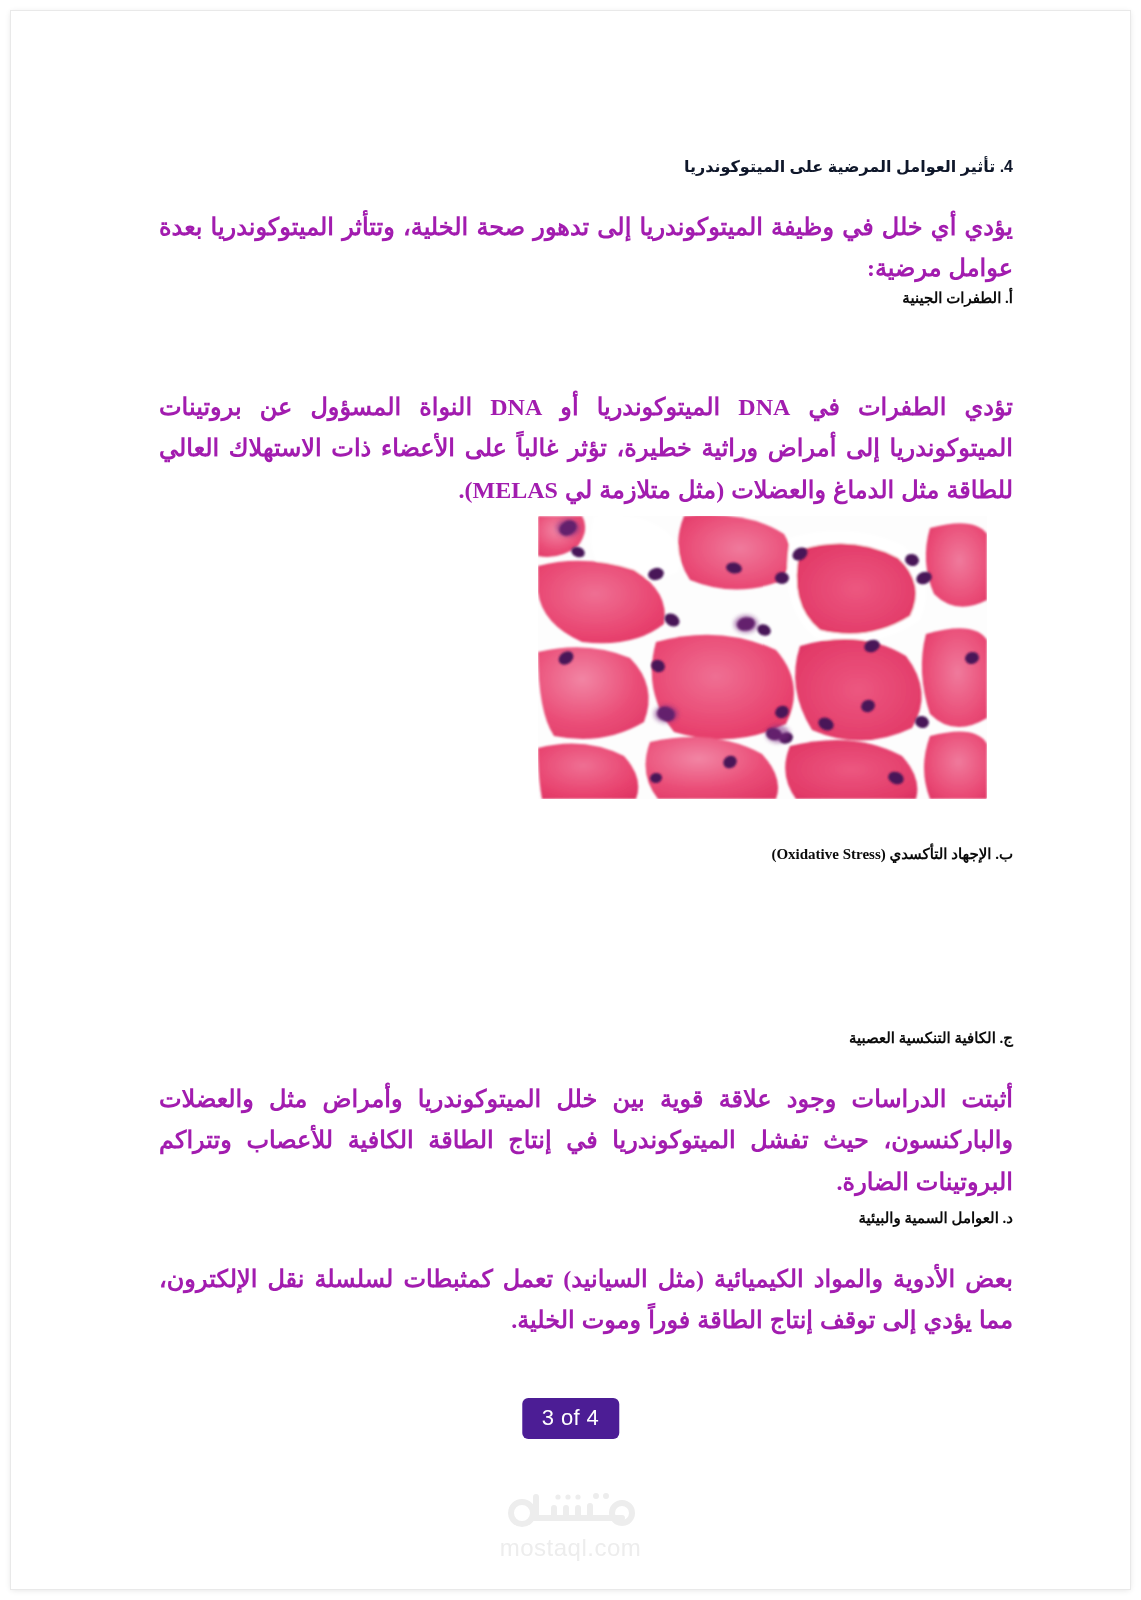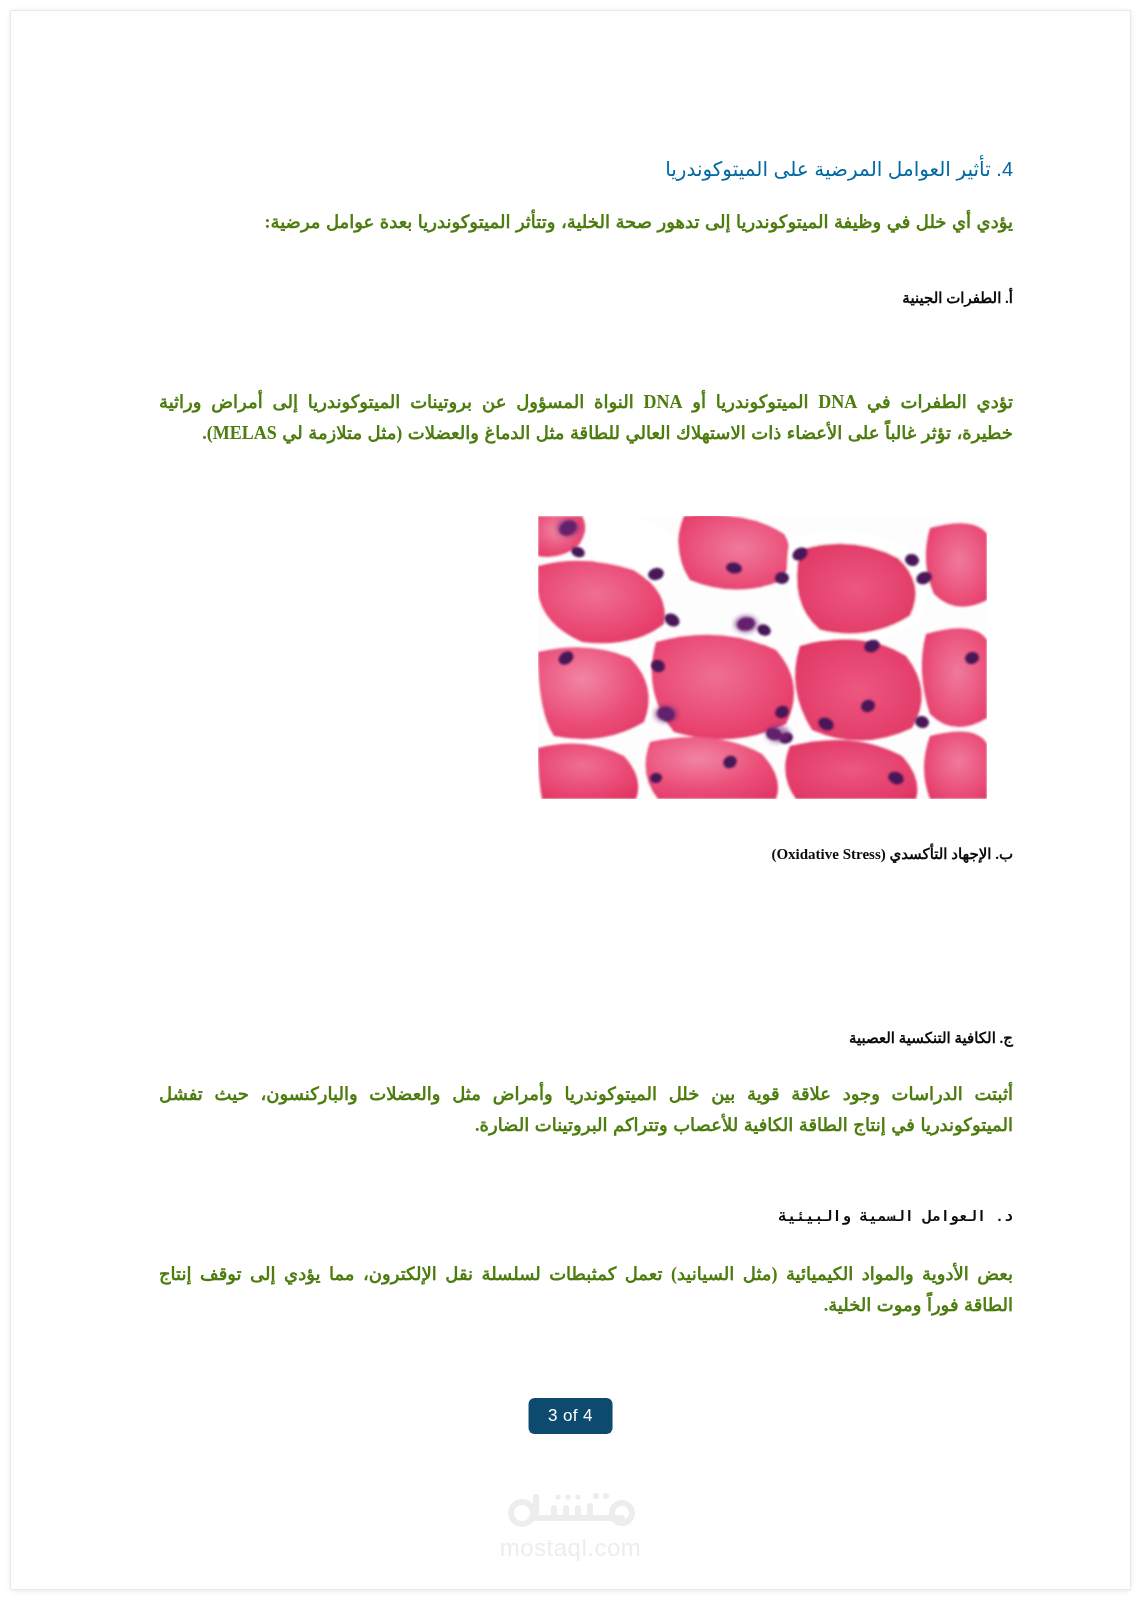--- a/index.html
+++ b/index.html
@@ -42,44 +42,44 @@
   
   .doc-body {
     position: absolute;
     left: 148px;
     top: 0;
     width: 854px;
   }
 
   .heading-num {
     font-family: "Liberation Sans", "DejaVu Sans", sans-serif;
-    font-weight: normal;
-    font-size: 20px;
-    color: #0369a1;
+    font-weight: bold;
+    font-size: 16px;
+    color: #0f172a;
     letter-spacing: 0.2px;
     text-align: right;
     direction: rtl;
     line-height: 1.45;
   }
 
   .sub-heading {
     font-family: "Liberation Serif", "DejaVu Serif", serif;
     font-weight: bold;
     font-size: 15px;
     color: #0b0b0b;
     text-align: right;
     direction: rtl;
     line-height: 1.5;
   }
 
   .para {
     font-family: "Liberation Serif", "DejaVu Serif", serif;
     font-weight: bold;
-    font-size: 18px;
-    color: #4d7c0f;
+    font-size: 24px;
+    color: #a21caf;
     text-align: justify;
     text-align-last: right;
     direction: rtl;
     line-height: 1.72;
     word-spacing: 1px;
   }
 
   
   .figure-wrap {
     position: absolute;
@@ -94,24 +94,24 @@
     display: block;
     border-radius: 1px;
   }
 
   
   #page-badge {
     position: absolute;
     left: 50%;
     transform: translateX(-50%);
     top: 1398px;
-    background: #0c4a6e;
+    background: #4c1d95;
     color: #ffffff;
     font-family: "Liberation Sans", "DejaVu Sans", sans-serif;
-    font-size: 17px;
+    font-size: 22px;
     letter-spacing: 0.4px;
     padding: 9px 20px 10px 20px;
     border-radius: 6px;
     direction: ltr;
     line-height: 1;
     user-select: none;
   }
 
   
   #watermark {
@@ -254,21 +254,21 @@
         </svg>
       </div>
 
       <div class="doc-body sub-heading" style="top:832px;">ب. الإجهاد التأكسدي (Oxidative Stress)</div>
 
 
       <div class="doc-body sub-heading" style="top:1016px;">ج. الكافية التنكسية العصبية</div>
 
       <div class="doc-body para" style="top:1068px;">أثبتت الدراسات وجود علاقة قوية بين خلل الميتوكوندريا وأمراض مثل والعضلات والباركنسون، حيث تفشل الميتوكوندريا في إنتاج الطاقة الكافية للأعصاب وتتراكم البروتينات الضارة.</div>
 
-      <div class="doc-body sub-heading" style="top:1196px;font-family:Liberation Mono, monospace;">د. العوامل السمية والبيئية</div>
+      <div class="doc-body sub-heading" style="top:1196px;">د. العوامل السمية والبيئية</div>
 
       <div class="doc-body para" style="top:1248px;">بعض الأدوية والمواد الكيميائية (مثل السيانيد) تعمل كمثبطات لسلسلة نقل الإلكترون، مما يؤدي إلى توقف إنتاج الطاقة فوراً وموت الخلية.</div>
 
     </div>
   </div>
 
   <div id="page-badge">3 of 4</div>
 
   <div id="watermark">
     <svg class="wm-mark" width="150" height="44" viewBox="0 0 150 44">

